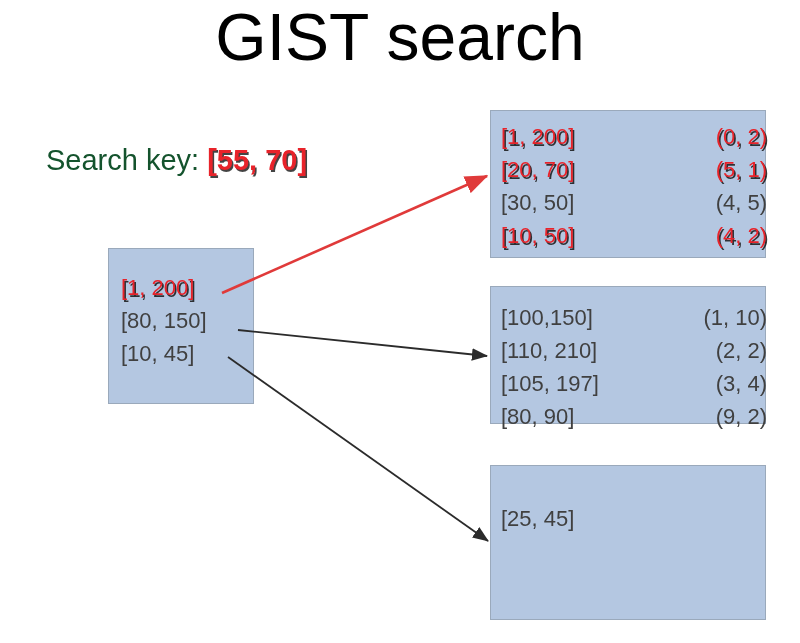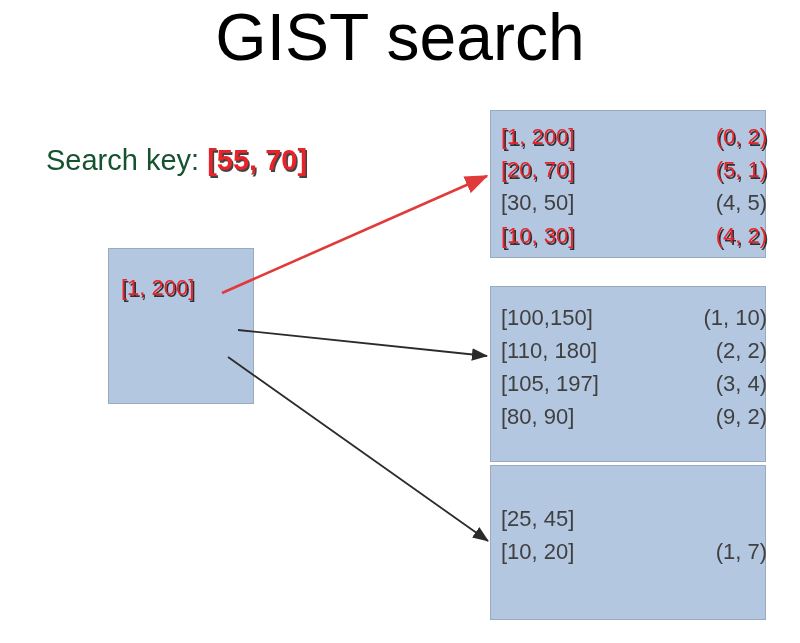--- a/index.html
+++ b/index.html
@@ -75,21 +75,21 @@
   }
 
   
   #root-box { left: 108px; top: 248px; width: 146px; height: 156px; }
   #root-box .node-rows { left: 12px; top: 22px; }
   #root-box .node-row .interval { width: 134px; }
 
   
   .child-box { left: 490px; width: 276px; }
   #child-box-1 { top: 110px;  height: 148px; }
-  #child-box-2 { top: 286px;  height: 176px; }
+  #child-box-2 { top: 286px;  height: 138px; }
   #child-box-3 { top: 465px;  height: 155px; }
 
   #child-box-1 .node-rows { left: 10px; top: 9px; }
   #child-box-2 .node-rows { left: 10px; top: 14px; }
   #child-box-3 .node-rows { left: 10px; top: 36px; }
 
   .child-box .node-row .interval { width: 182px; }
   .child-box .node-row .pointer  { width: 84px; text-align: right; }
 
   
@@ -110,71 +110,73 @@
 
   <div id="search-key-line">
     <span class="key-label">Search key: </span><span class="key-value">[55, 70]</span>
   </div>
 
   <div class="node-box" id="root-box">
     <div class="node-rows" id="root-rows">
         <div class="node-row row-red">
           <span class="interval">[1, 200]</span>
         </div>
+        <div class="node-row row-black">
+          <span class="interval">[80, 150]</span>
+        </div>
+        <div class="node-row row-black">
+          <span class="interval">[10, 45]</span>
+        </div>
       </div>
   </div>
 
   <div class="node-box child-box" id="child-box-1">
     <div class="node-rows" id="child-rows-1">
         <div class="node-row row-red">
           <span class="interval">[1, 200]</span>
           <span class="pointer">(0, 2)</span>
         </div>
         <div class="node-row row-red">
           <span class="interval">[20, 70]</span>
           <span class="pointer">(5, 1)</span>
         </div>
         <div class="node-row row-black">
           <span class="interval">[30, 50]</span>
           <span class="pointer">(4, 5)</span>
         </div>
         <div class="node-row row-red">
-          <span class="interval">[10, 30]</span>
+          <span class="interval">[10, 50]</span>
           <span class="pointer">(4, 2)</span>
         </div>
       </div>
   </div>
   <div class="node-box child-box" id="child-box-2">
     <div class="node-rows" id="child-rows-2">
         <div class="node-row row-black">
           <span class="interval">[100,150]</span>
           <span class="pointer">(1, 10)</span>
         </div>
         <div class="node-row row-black">
-          <span class="interval">[110, 180]</span>
+          <span class="interval">[110, 210]</span>
           <span class="pointer">(2, 2)</span>
         </div>
         <div class="node-row row-black">
           <span class="interval">[105, 197]</span>
           <span class="pointer">(3, 4)</span>
         </div>
         <div class="node-row row-black">
           <span class="interval">[80, 90]</span>
           <span class="pointer">(9, 2)</span>
         </div>
       </div>
   </div>
   <div class="node-box child-box" id="child-box-3">
     <div class="node-rows" id="child-rows-3">
         <div class="node-row row-black">
           <span class="interval">[25, 45]</span>
-        </div>
-        <div class="node-row row-black">
-          <span class="interval">[10, 20]</span>
-          <span class="pointer">(1, 7)</span>
         </div>
       </div>
   </div>
 
   <svg id="arrows" viewBox="0 0 800 643" xmlns="http://www.w3.org/2000/svg">
       <defs>
         <marker id="ahead0" markerWidth="9" markerHeight="7" refX="8.4" refY="3.5" orient="auto" markerUnits="strokeWidth">
           <path d="M0,0 L9,3.5 L0,7 Z" fill="#e03a3a"></path>
         </marker>
         <marker id="ahead1" markerWidth="9" markerHeight="7" refX="8.4" refY="3.5" orient="auto" markerUnits="strokeWidth">

